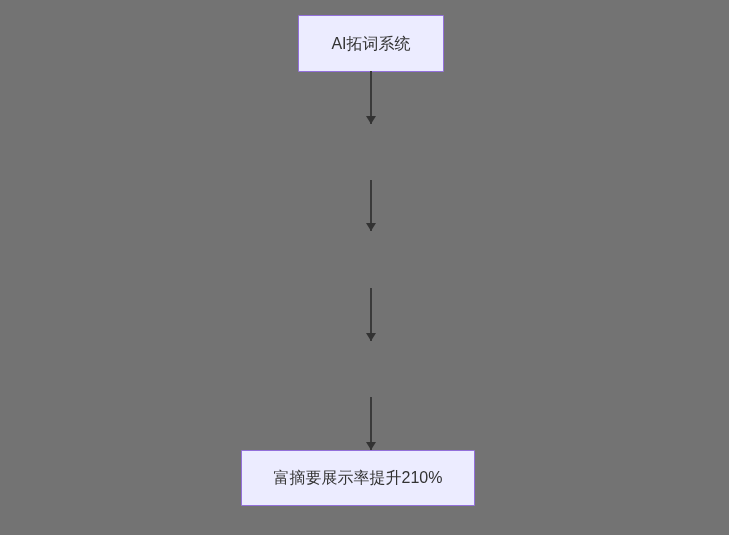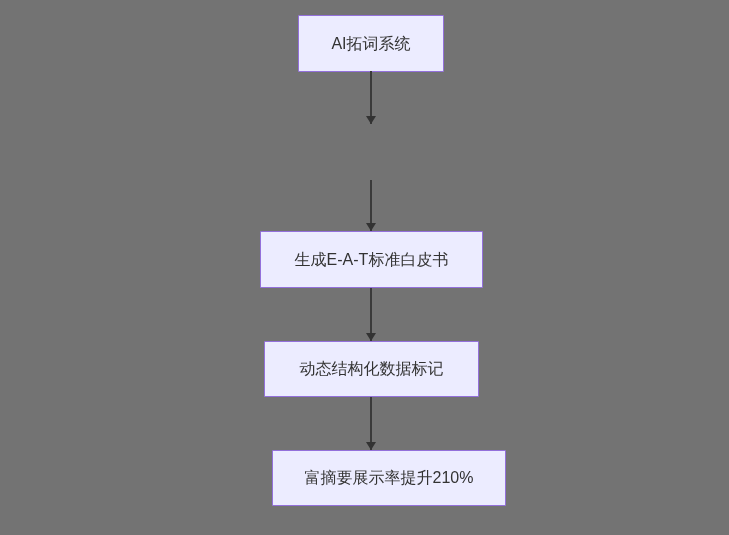--- a/index.html
+++ b/index.html
@@ -56,29 +56,23 @@
 
   <div class="node" style="left:298px; top:15px; width:146px; height:57px;">
     <span class="label">AI拓词系统</span>
   </div>
 
   <div class="edge" style="left:370px; top:71px; height:53px;"></div>
 
 
   <div class="edge" style="left:370px; top:180px; height:51px;"></div>
 
-  <div class="node" style="left:260px; top:231px; width:223px; height:57px;">
-    <span class="label">生成E-A-T标准白皮书</span>
-  </div>
 
   <div class="edge" style="left:370px; top:288px; height:53px;"></div>
 
-  <div class="node" style="left:264px; top:341px; width:215px; height:56px;">
-    <span class="label">动态结构化数据标记</span>
-  </div>
 
   <div class="edge" style="left:370px; top:397px; height:53px;"></div>
 
-  <div class="node" style="left:272px; top:450px; width:234px; height:56px;">
+  <div class="node" style="left:241px; top:450px; width:234px; height:56px;">
     <span class="label">富摘要展示率提升210%</span>
   </div>
 
 </div>
 
 </body></html>

